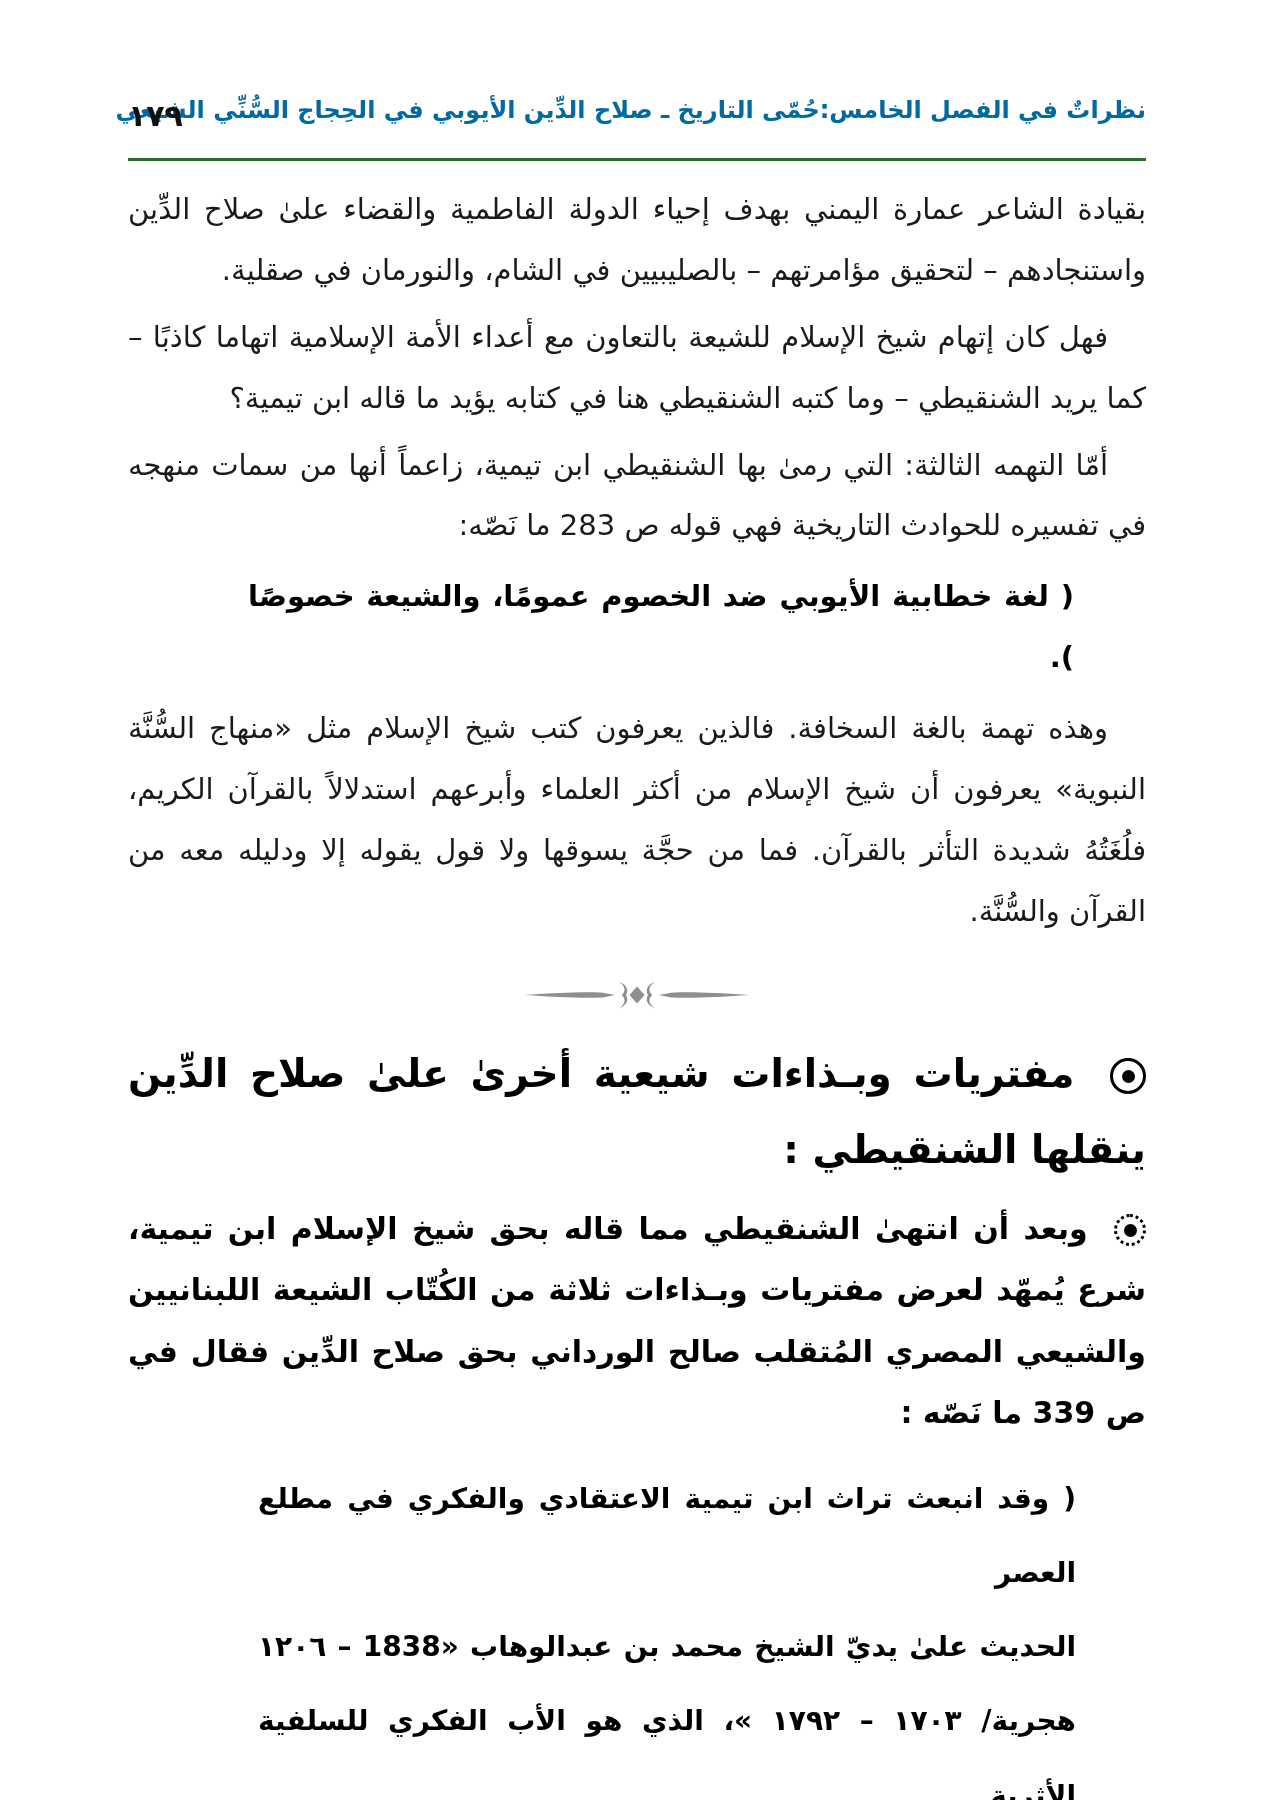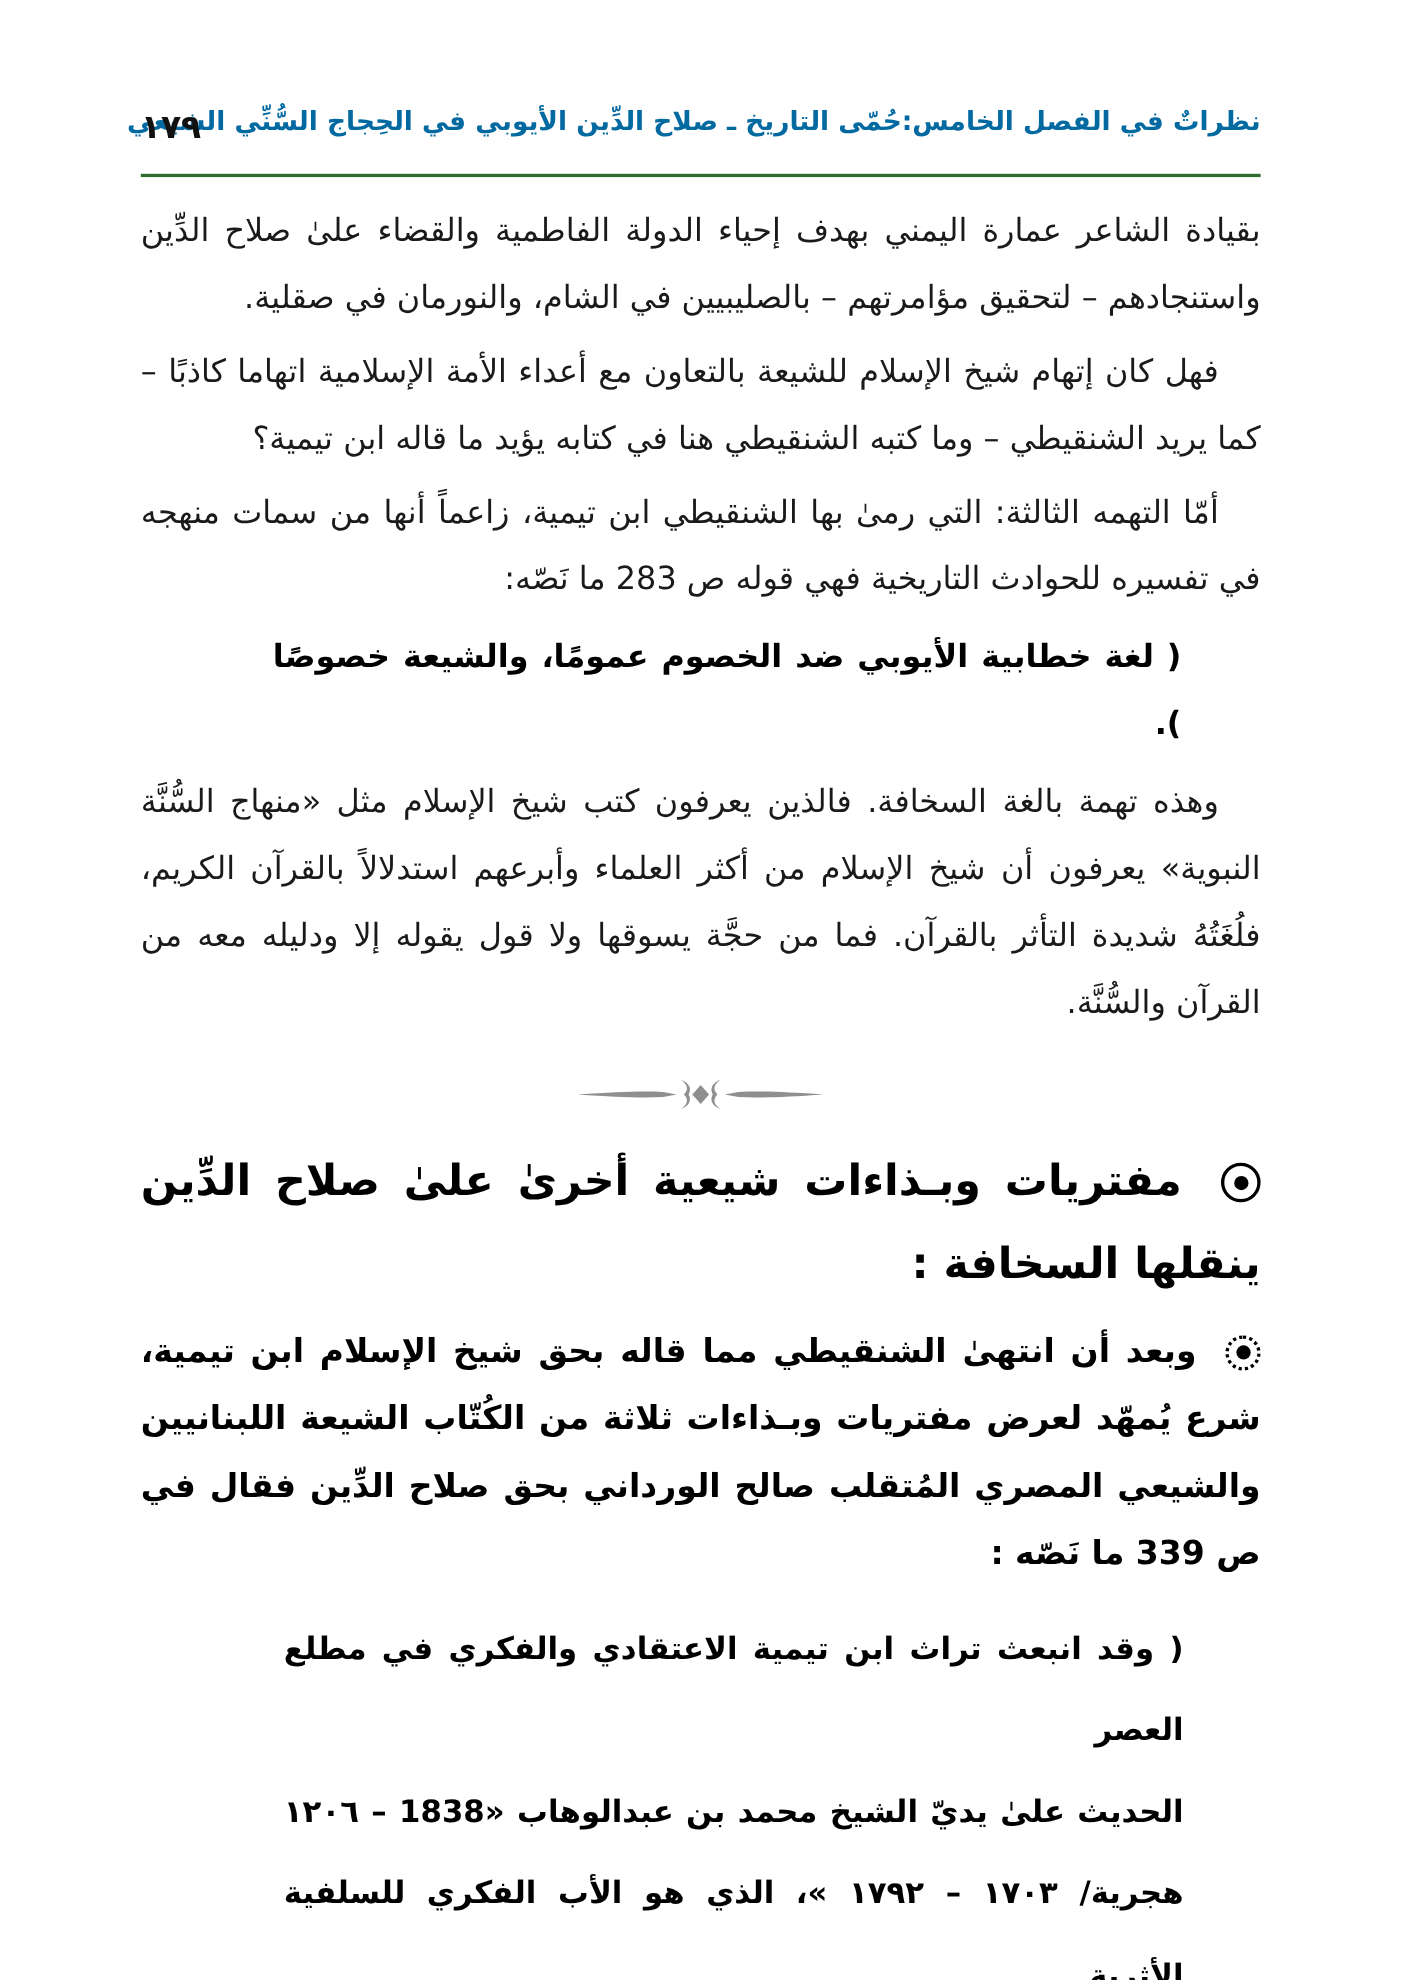--- a/index.html
+++ b/index.html
@@ -152,21 +152,21 @@
           <path d="M101 6 Q111 13 104 20 Q111 27 101 34 Q113 29 108.5 20 Q113 11 101 6 Z"></path>
           <path d="M139 6 Q129 13 136 20 Q129 27 139 34 Q127 29 131.5 20 Q127 11 139 6 Z"></path>
         </g>
       </svg>
     </div>
 
     <h2 class="section-heading">
       <span class="bullet-circled-dot">
           <span class="dot"></span>
         </span>
-      <span>مفتريات وبـذاءات شيعية أخرىٰ علىٰ صلاح الدِّين ينقلها السخافة :</span>
+      <span>مفتريات وبـذاءات شيعية أخرىٰ علىٰ صلاح الدِّين ينقلها الشنقيطي :</span>
     </h2>
 
     <p class="para-bold">
       <span class="bullet-dotted">
           <span class="dot"></span>
         </span>
       <span>وبعد أن انتهىٰ الشنقيطي مما قاله بحق شيخ الإسلام ابن تيمية، شرع يُمهّد لعرض مفتريات وبـذاءات ثلاثة من الكُتّاب الشيعة اللبنانيين والشيعي المصري المُتقلب صالح الورداني بحق صلاح الدِّين فقال في ص 339 ما نَصّه :</span>
     </p>
 
     <div class="quote-block">

